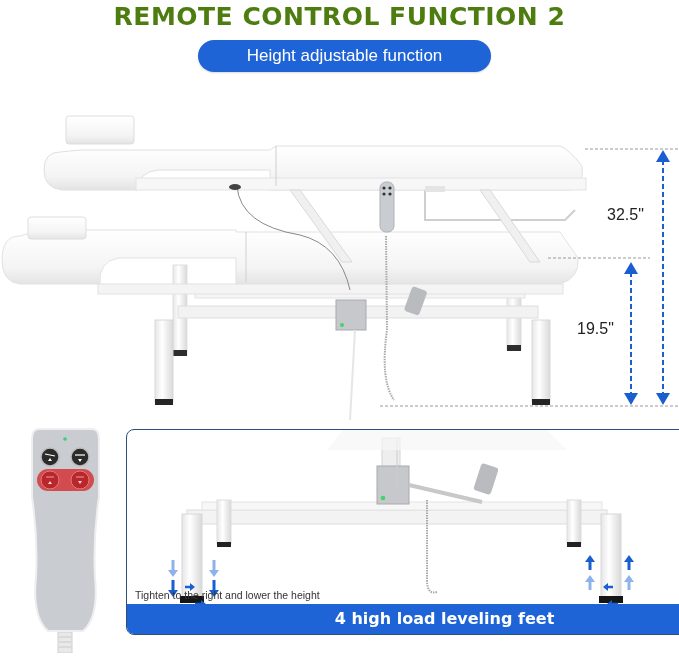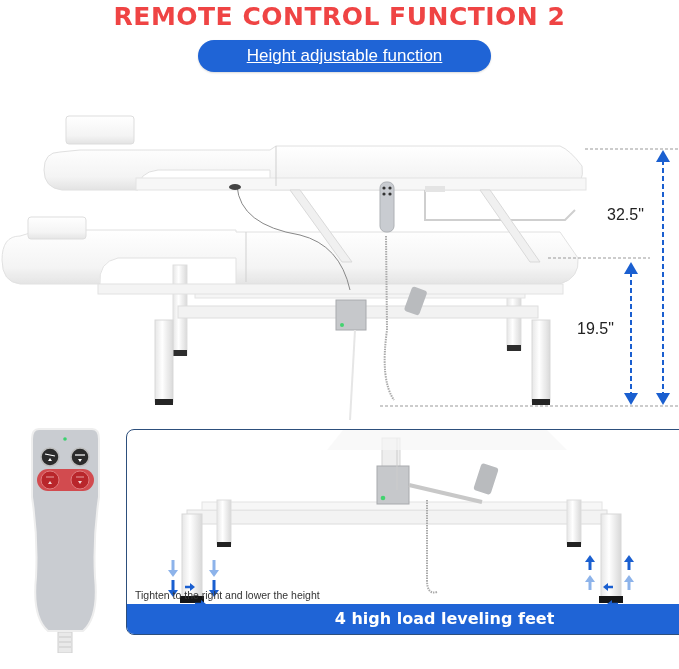--- a/index.html
+++ b/index.html
@@ -2,26 +2,26 @@
 <html><head>
 <meta charset="utf-8">
 <style>
   * { box-sizing: border-box; margin: 0; padding: 0; }
   html, body { width: 679px; height: 669px; background: #ffffff; overflow: hidden; }
   body { position: relative; font-family: "Liberation Sans", "DejaVu Sans", sans-serif; color: #222; }
 
   .title {
     position: absolute; left: 0; top: 2px; width: 679px; text-align: center;
     font-family: "DejaVu Sans", sans-serif; font-weight: bold; font-size: 25px;
-    letter-spacing: 0.5px; color: #ef4444;
+    letter-spacing: 0.5px; color: #4d7c0f;
   }
   .pill {
     position: absolute; left: 198px; top: 40px; width: 293px; height: 32px;
     background: #1f64d6; border-radius: 16px; color: #fff; text-align: center;
-    font-size: 17px; line-height: 32px; box-shadow: 0 1px 2px rgba(0,0,0,0.15); text-decoration: underline;
+    font-size: 17px; line-height: 32px; box-shadow: 0 1px 2px rgba(0,0,0,0.15);
   }
 
   .scene { position: absolute; left: 0; top: 0; width: 679px; height: 669px; }
 
   .dim-label { position: absolute; font-size: 16px; color: #222; }
 
   .inset {
     position: absolute; left: 126px; top: 429px; width: 637px; height: 206px;
     border: 1.5px solid #2d4f7c; border-radius: 8px; overflow: hidden; background: #fff;
   }

